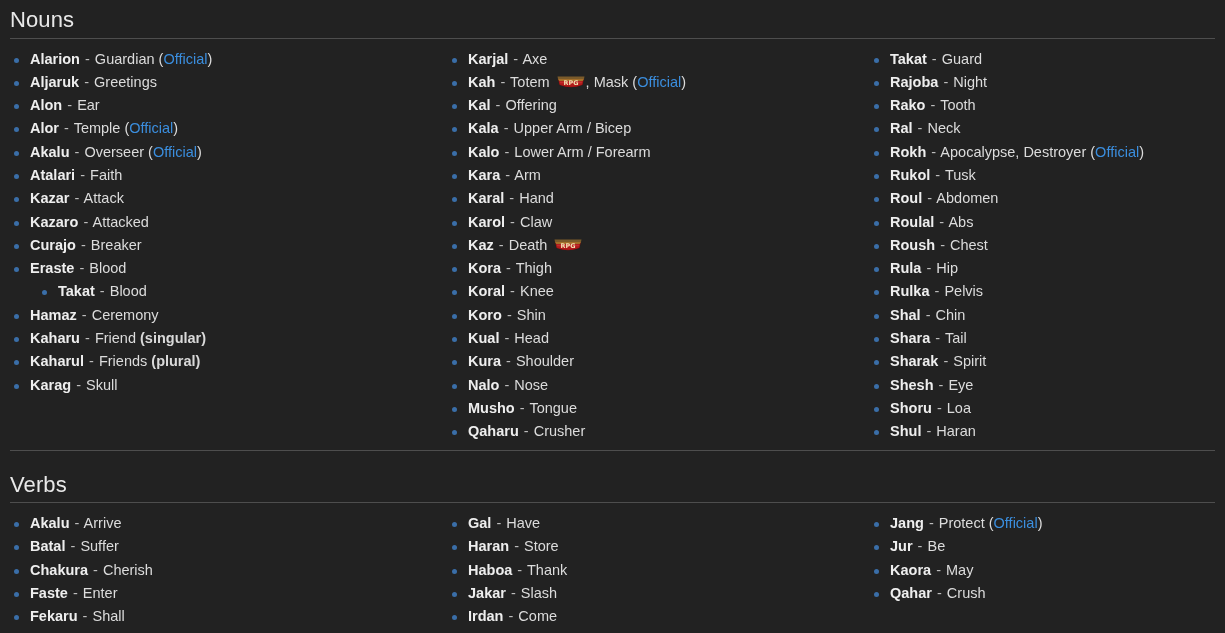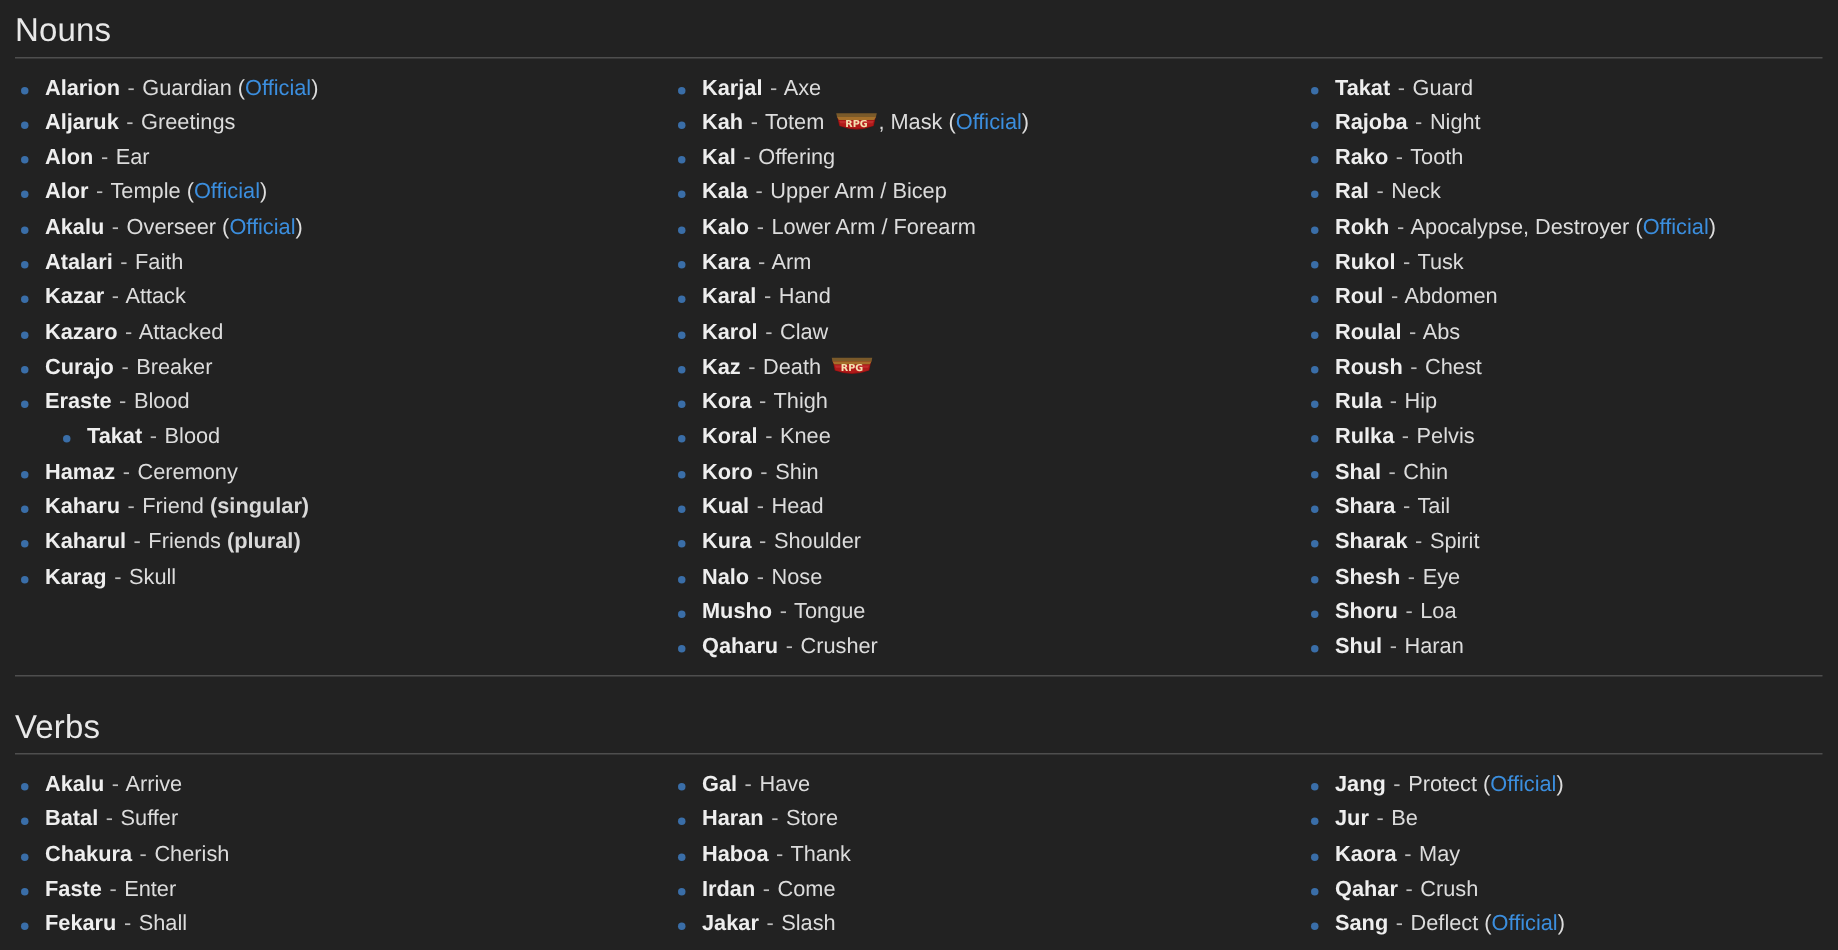--- a/index.html
+++ b/index.html
@@ -210,29 +210,28 @@
               <li class="entry"><span class="bullet"></span><span class="term">Chakura</span> <span class="dash">-</span> <span class="def">Cherish</span></li>
               <li class="entry"><span class="bullet"></span><span class="term">Faste</span> <span class="dash">-</span> <span class="def">Enter</span></li>
               <li class="entry"><span class="bullet"></span><span class="term">Fekaru</span> <span class="dash">-</span> <span class="def">Shall</span></li>
             </ul>
           </div>
           <div class="col col-2">
             <ul class="entries c2">
               <li class="entry"><span class="bullet"></span><span class="term">Gal</span> <span class="dash">-</span> <span class="def">Have</span></li>
               <li class="entry"><span class="bullet"></span><span class="term">Haran</span> <span class="dash">-</span> <span class="def">Store</span></li>
               <li class="entry"><span class="bullet"></span><span class="term">Haboa</span> <span class="dash">-</span> <span class="def">Thank</span></li>
+              <li class="entry"><span class="bullet"></span><span class="term">Jakar</span> <span class="dash">-</span> <span class="def">Slash</span></li>
               <li class="entry"><span class="bullet"></span><span class="term">Irdan</span> <span class="dash">-</span> <span class="def">Come</span></li>
-              <li class="entry"><span class="bullet"></span><span class="term">Jakar</span> <span class="dash">-</span> <span class="def">Slash</span></li>
             </ul>
           </div>
           <div class="col col-3">
             <ul class="entries c3">
               <li class="entry"><span class="bullet"></span><span class="term">Jang</span> <span class="dash">-</span> <span class="def">Protect</span> <span class="paren">(</span><span class="official">Official</span><span class="paren">)</span></li>
               <li class="entry"><span class="bullet"></span><span class="term">Jur</span> <span class="dash">-</span> <span class="def">Be</span></li>
               <li class="entry"><span class="bullet"></span><span class="term">Kaora</span> <span class="dash">-</span> <span class="def">May</span></li>
               <li class="entry"><span class="bullet"></span><span class="term">Qahar</span> <span class="dash">-</span> <span class="def">Crush</span></li>
-              <li class="entry"><span class="bullet"></span><span class="term">Sang</span> <span class="dash">-</span> <span class="def">Deflect</span> <span class="paren">(</span><span class="official">Official</span><span class="paren">)</span></li>
             </ul>
           </div>
         </div>
       </div>
     </div>
 </div>
 
 </body></html>

